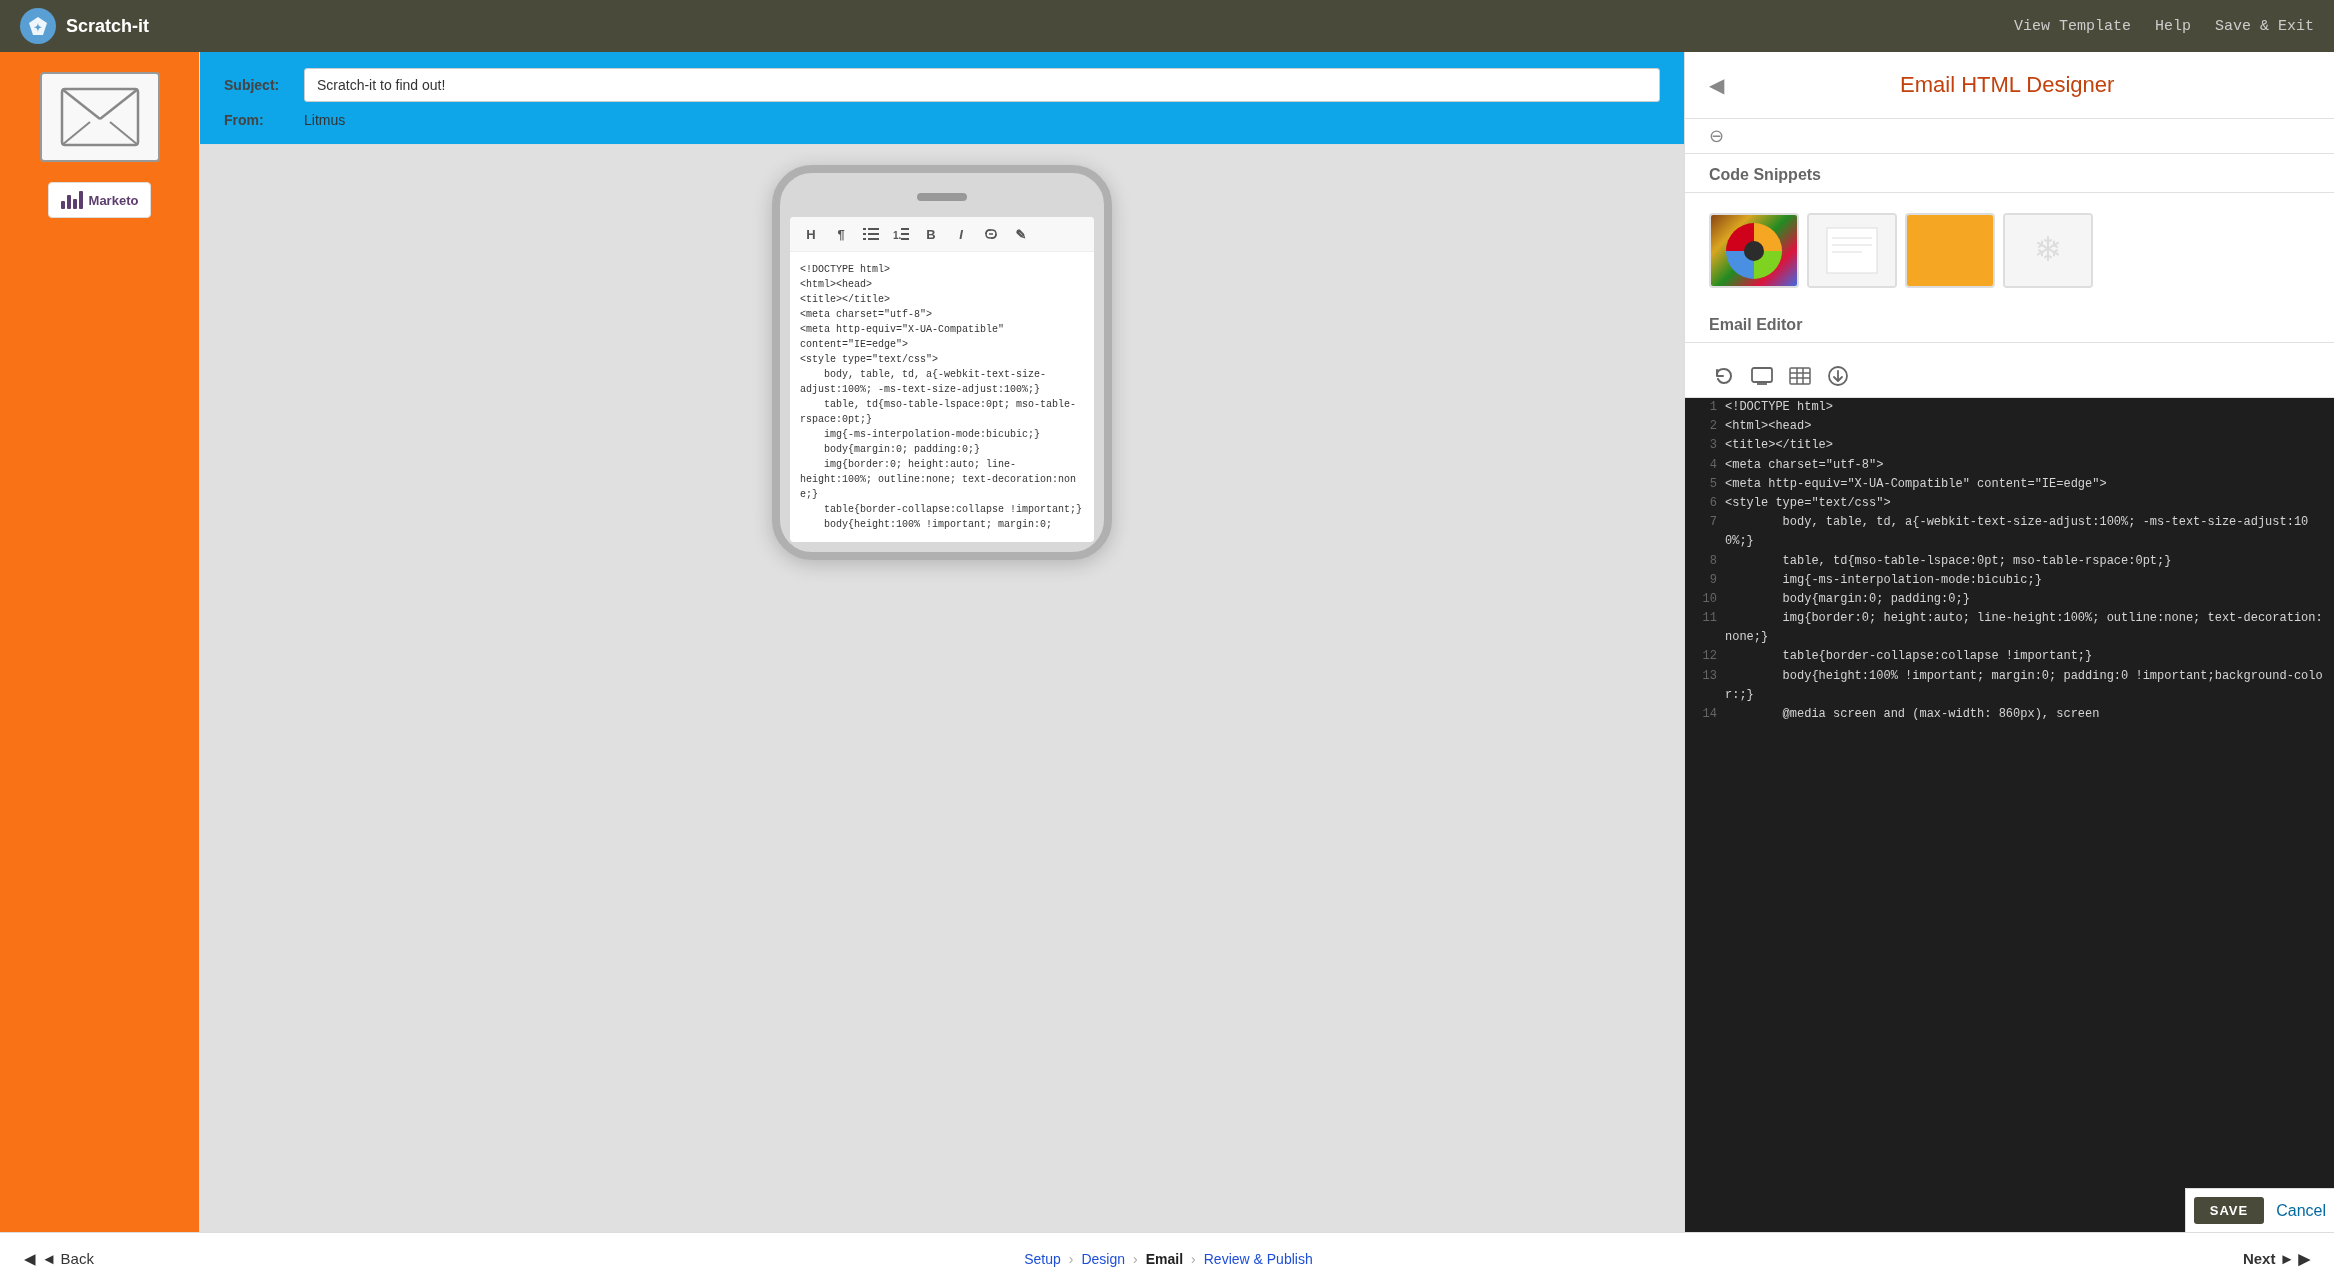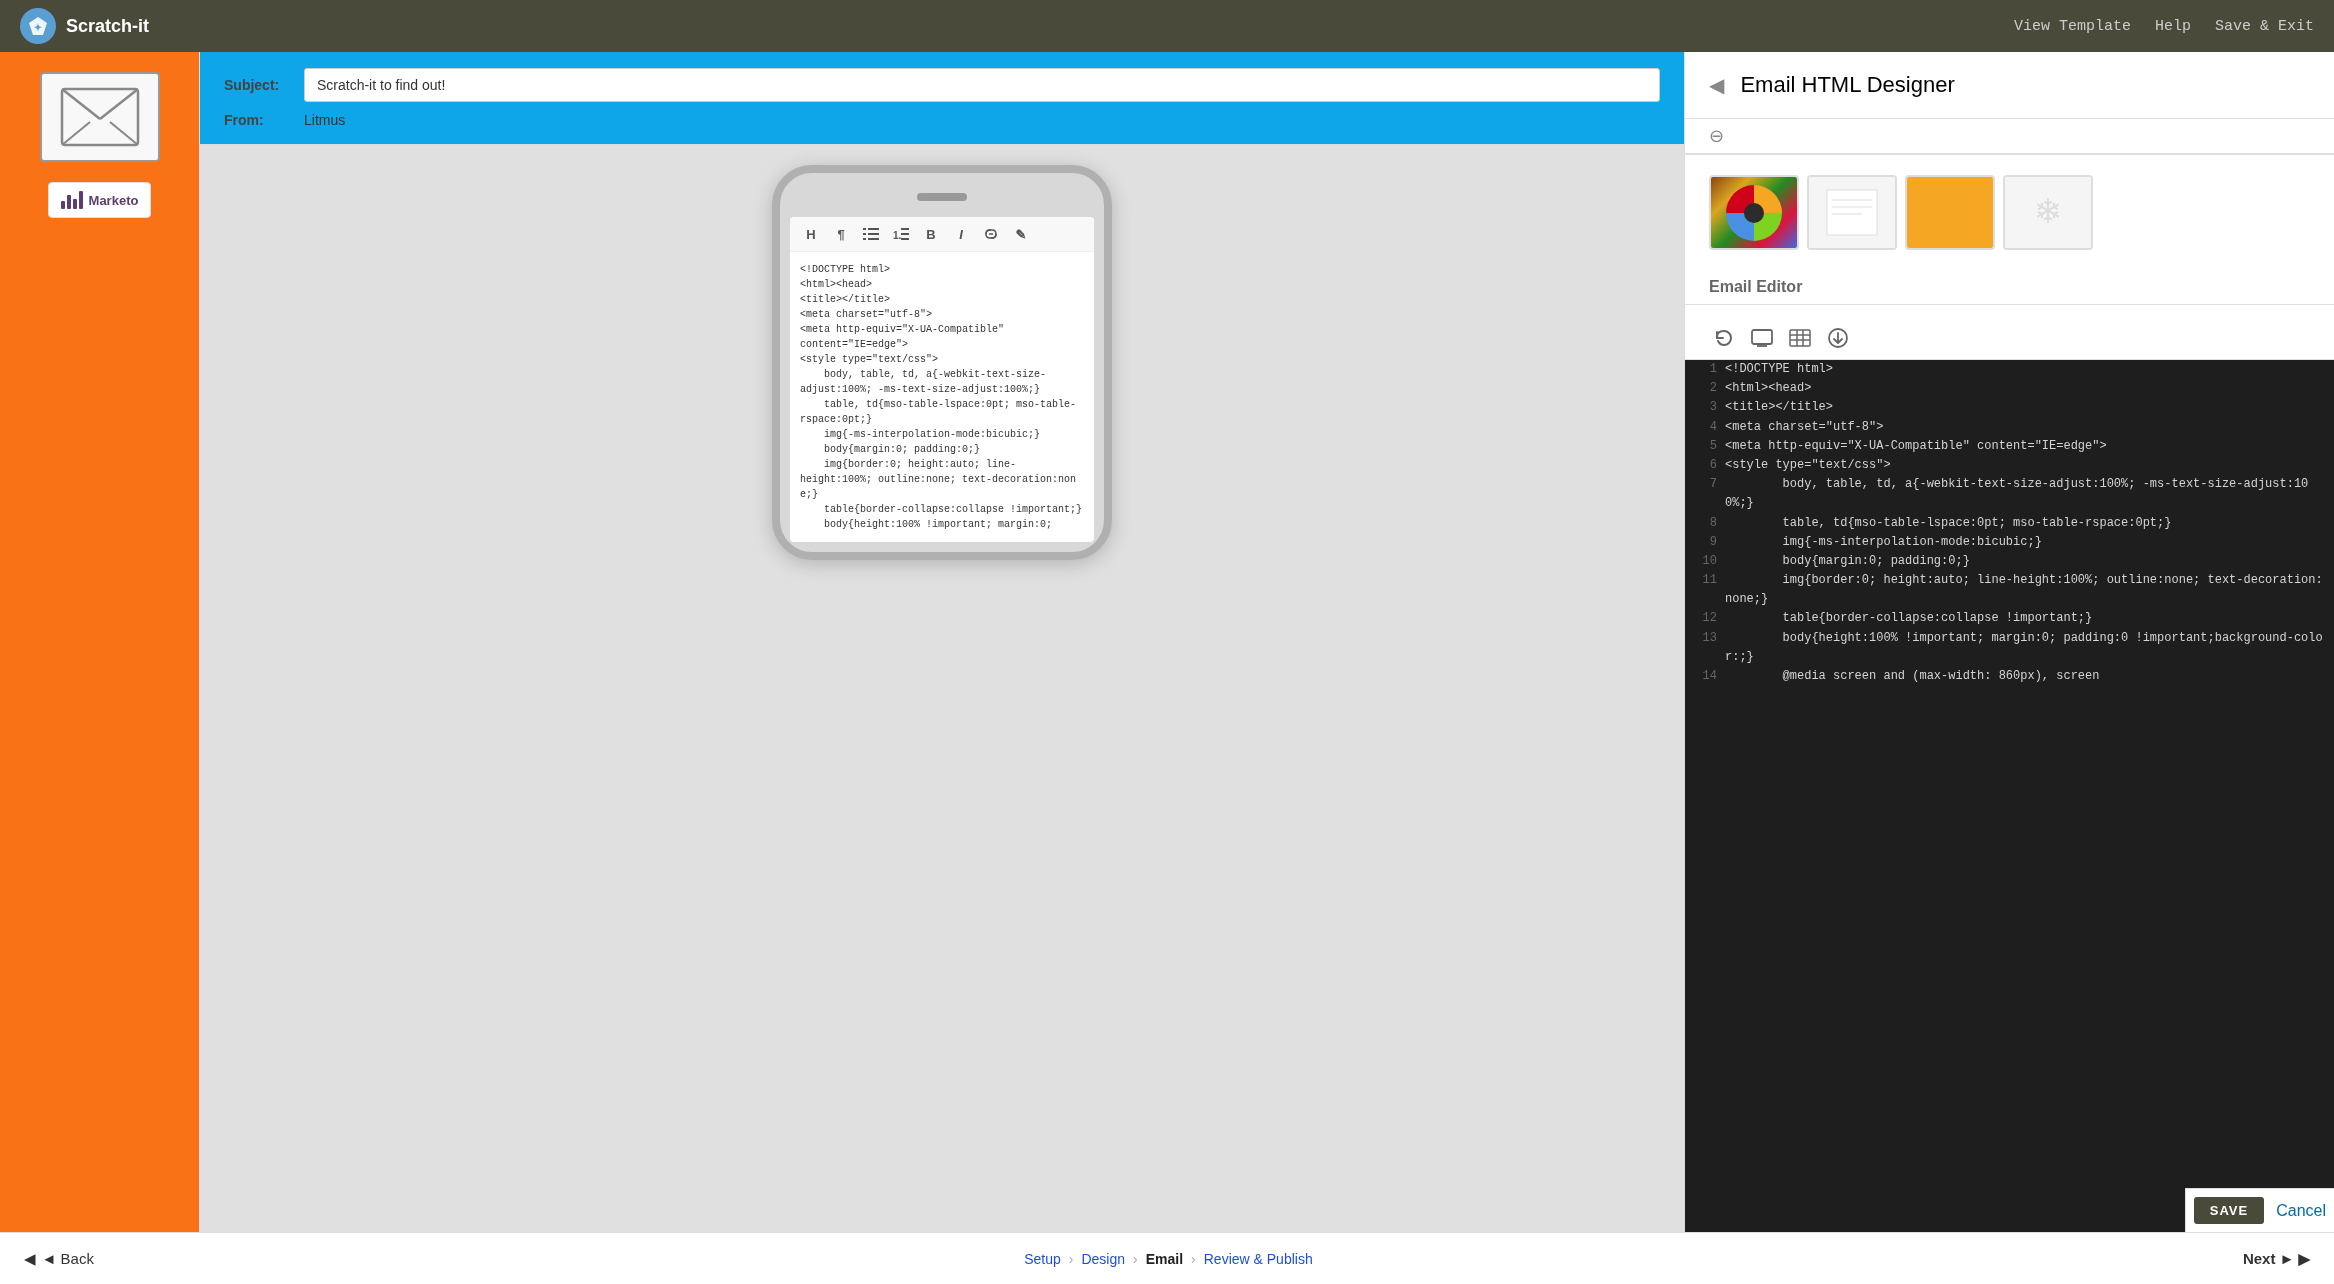--- a/index.html
+++ b/index.html
@@ -225,23 +225,24 @@
       align-items: center;
       gap: 16px;
     }
     .back-arrow {
       font-size: 20px;
       color: #888;
       cursor: pointer;
     }
     .panel-title {
       font-size: 22px;
-      color: #000000;
+      color: #c2410c;
       font-weight: 400;
       flex: 1;
+      text-align: center;
       margin-right: 36px;
     }
     .panel-collapse {
       padding: 6px 24px;
       border-bottom: 1px solid #e0e0e0;
       font-size: 18px;
       color: #888;
       cursor: pointer;
     }
     .section-title {
@@ -561,20 +562,21 @@
   </div>
 
   <div class="right-panel">
 
     <div class="right-panel-header">
       <span class="back-arrow">◀</span>
       <h2 class="panel-title">Email HTML Designer</h2>
     </div>
     <div class="panel-collapse">⊖</div>
 
+    <div class="section-title">Code Snippets</div>
     <div class="section-divider"></div>
     <div class="snippets-grid">
       <div class="snippet-thumb">
         <div class="snippet-img-1">
           <svg class="wheel-icon" viewBox="0 0 60 60">
             <circle cx="30" cy="30" r="28" fill="none"></circle>
             <path d="M30 2 A28 28 0 0 1 58 30 L30 30 Z" fill="#F5A623"></path>
             <path d="M58 30 A28 28 0 0 1 30 58 L30 30 Z" fill="#7ED321"></path>
             <path d="M30 58 A28 28 0 0 1 2 30 L30 30 Z" fill="#4A90E2"></path>
             <path d="M2 30 A28 28 0 0 1 30 2 L30 30 Z" fill="#D0021B"></path>

